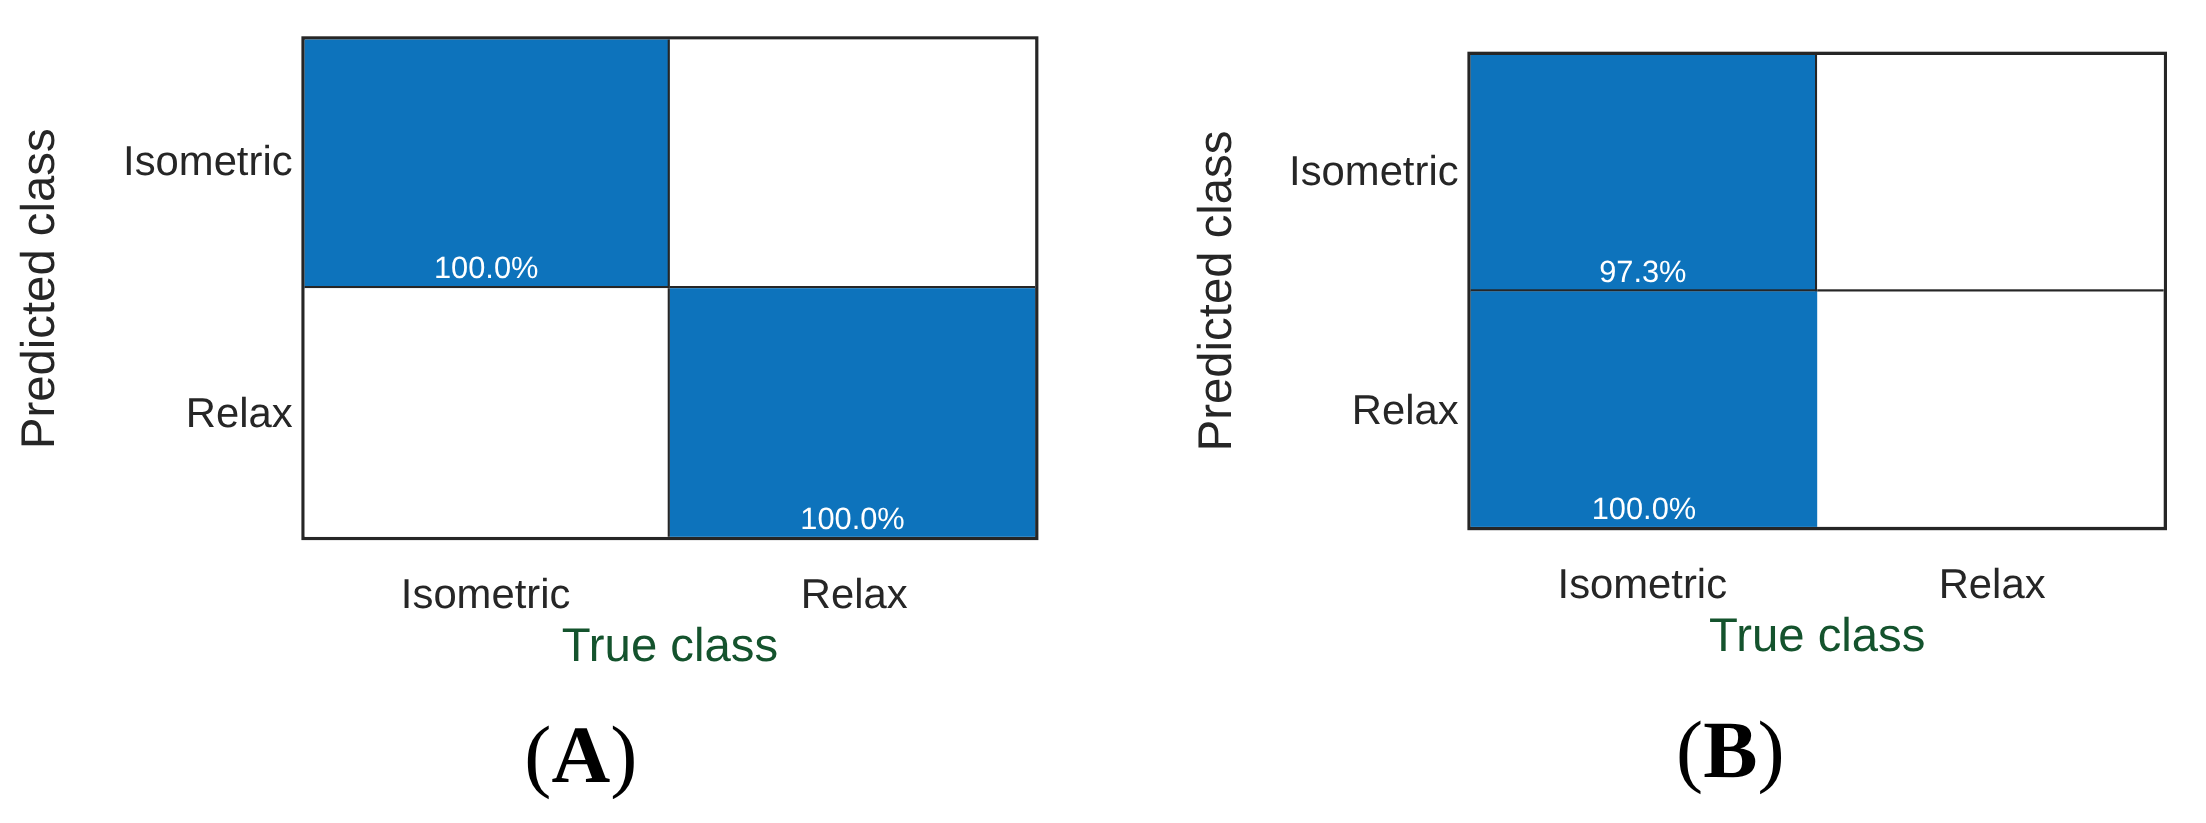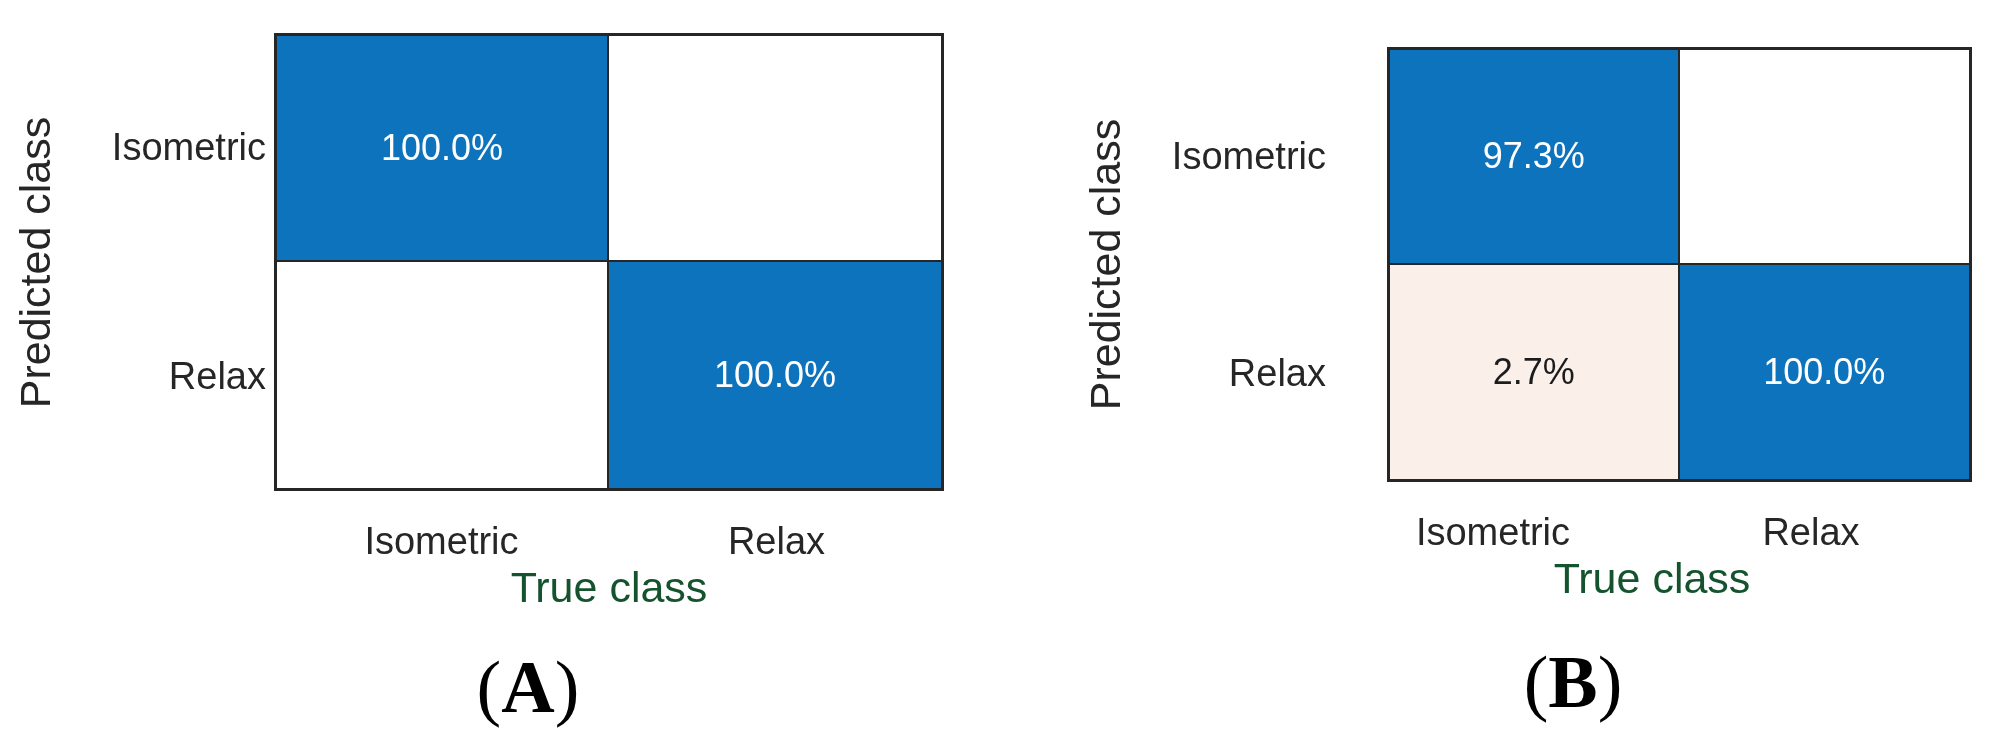--- a/index.html
+++ b/index.html
@@ -33,22 +33,22 @@
   .matrix{
     position:absolute;
     border:3px solid #262626;
     box-sizing:border-box;
     display:grid;
     grid-template-columns:1fr 1fr;
     grid-template-rows:1fr 1fr;
     background:#ffffff;
   }
   .cell{
-    display:flex;align-items:center;justify-content:center;
-    font-size:36px;
+    display:flex;align-items:flex-end;justify-content:center;
+    font-size:28px;
     box-sizing:border-box;
   }
   .cell.c0{border-right:2px solid #262626;}
   .cell.r0{border-bottom:2px solid #262626;}
   .xtick{
     position:absolute;
     text-align:center;
     font-size:38px;
     color:#262626;
     white-space:nowrap;
@@ -76,21 +76,21 @@
   .pA .ytick.t1{left:60px;width:206px;top:353px;}
   .pA .matrix{left:274px;top:33px;width:670px;height:458px;}
   .pA .xtick.t0{left:274px;width:335px;top:520px;}
   .pA .xtick.t1{left:609px;width:335px;top:520px;}
   .pA .xlabel{left:274px;width:670px;top:563px;}
   .pA .caption{left:528px;top:650px;}
   
   .pB .ylabel-wrap{left:1078px;top:47px;width:56px;height:435px;}
   .pB .ytick.t0{left:1140px;width:186px;top:133px;}
   .pB .ytick.t1{left:1140px;width:186px;top:350px;}
-  .pB .matrix{left:1387px;top:47px;width:585px;height:435px;}
+  .pB .matrix{left:1334px;top:47px;width:636px;height:435px;}
   .pB .xtick.t0{left:1334px;width:318px;top:511px;}
   .pB .xtick.t1{left:1652px;width:318px;top:511px;}
   .pB .xlabel{left:1334px;width:636px;top:554px;}
   .pB .caption{left:1573px;top:645px;}
 </style>
 </head>
 <body>
 
 <div class="canvas">
 
@@ -130,23 +130,20 @@
     <div class="ytick t0">Isometric</div>
     <div class="ytick t1">Relax</div>
 
     <div class="matrix">
       <div class="cell r0 c0" style="background: rgb(13, 115, 188); color: rgb(255, 255, 255);">
         <span>97.3%</span>
       </div>
       <div class="cell r0 c1" style="background: rgb(255, 255, 255); color: rgb(28, 28, 28);">
         <span></span>
       </div>
-      <div class="cell r1 c0" style="background: rgb(250, 240, 233); color: rgb(28, 28, 28);">
-        <span>2.7%</span>
-      </div>
       <div class="cell r1 c1" style="background: rgb(13, 115, 188); color: rgb(255, 255, 255);">
         <span>100.0%</span>
       </div>
     </div>
 
     <div class="xtick t0">Isometric</div>
     <div class="xtick t1">Relax</div>
     <div class="xlabel">True class</div>
 
     <div class="caption"><span>(</span><span class="letter">B</span><span>)</span></div>

